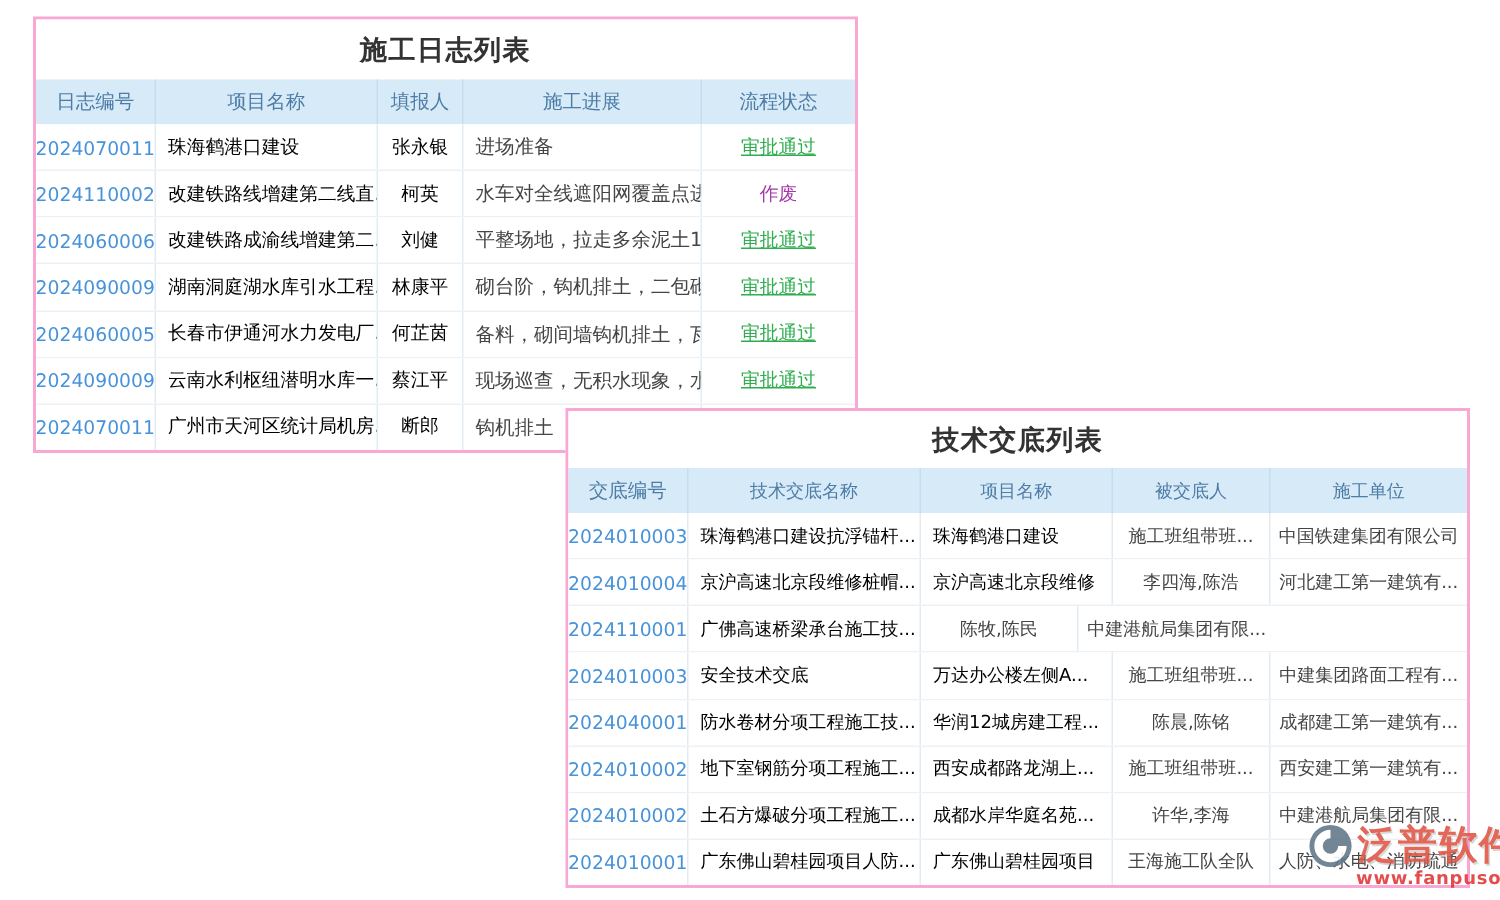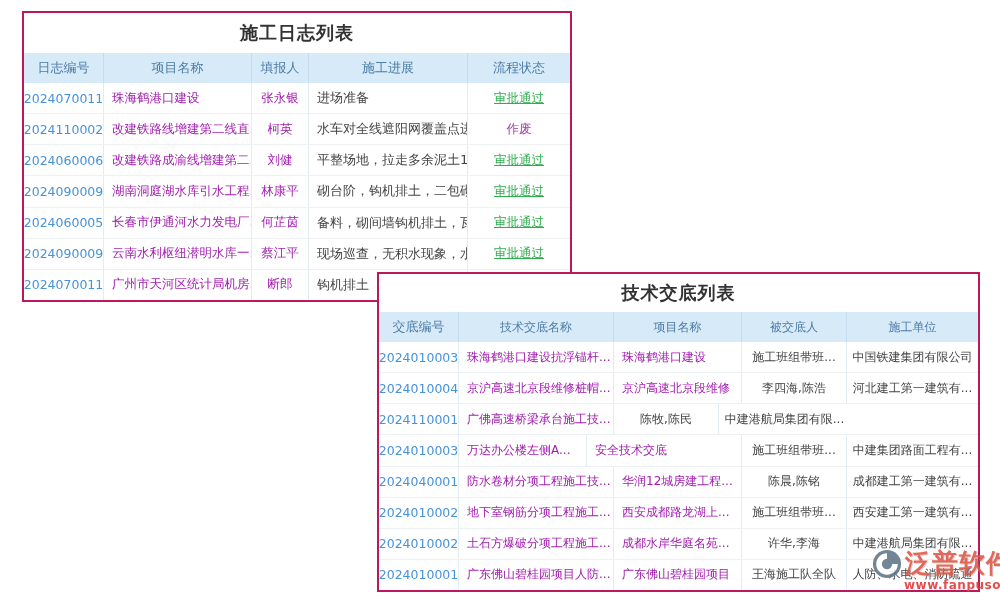--- a/index.html
+++ b/index.html
@@ -1,21 +1,21 @@
 <!DOCTYPE html>
 <html><head>
 <meta charset="utf-8">
 <style>
   html,body{margin:0;padding:0}
   body{
     width:1000px;height:600px;background:#ffffff;position:relative;overflow:hidden;
     font-family:"DejaVu Sans","Liberation Sans",sans-serif;
   }
   .panel{
-    position:absolute;background:#ffffff;border:2px solid #be185d;box-sizing:border-box;
+    position:absolute;background:#ffffff;border:2px solid #f9a8d4;box-sizing:border-box;
     display:flex;flex-direction:column;
   }
   .t1{left:22px;top:11px;width:550px;height:291px;z-index:1}
   .t2{left:377px;top:272px;width:603px;height:320px;z-index:2}
   .table-title{
     flex:none;display:flex;align-items:center;justify-content:center;
     font-weight:bold;color:#333333;font-size:18px;letter-spacing:1px;background:#ffffff;
   }
   .t1 .table-title{height:40px}
   .t2 .table-title{height:38px}
@@ -31,21 +31,21 @@
   .trow{flex:1;display:flex;border-bottom:1px solid #edf1f4;box-sizing:border-box;background:#ffffff}
   .trow:last-child{border-bottom:none}
   .cell{
     display:flex;align-items:center;justify-content:flex-start;
     border-right:1px solid #e2ecf3;box-sizing:border-box;
     overflow:hidden;white-space:nowrap;
     font-size:12.5px;color:#454545;padding:0 8px;
   }
   .cell:last-child{border-right:none}
   .cell-num{color:#4792d9;justify-content:center;padding:0 2px}
-  .cell-link{color:#a21caf}
+  .cell-link{color:#000000}
   .tc{justify-content:center;padding:0 2px}
   
   .t1 .c0{width:80px;flex:none}
   .t1 .c1{width:148px;flex:none}
   .t1 .c2{width:57px;flex:none}
   .t1 .c3{width:159px;flex:none;font-size:13px}
   .t1 .c4{width:102px;flex:none}
   
   .t2 .c0{width:80px;flex:none}
   .t2 .c1{width:155px;flex:none;font-size:12px}
@@ -156,22 +156,22 @@
         <div class="cell c4 tc">河北建工第一建筑有...</div>
       </div>
       <div class="trow">
         <div class="cell c0 cell-num">2024110001</div>
         <div class="cell c1 cell-link">广佛高速桥梁承台施工技...</div>
         <div class="cell c3 tc">陈牧,陈民</div>
         <div class="cell c4 tc">中建港航局集团有限...</div>
       </div>
       <div class="trow">
         <div class="cell c0 cell-num">2024010003</div>
+        <div class="cell c1 cell-link">安全技术交底</div>
         <div class="cell c2 cell-link">万达办公楼左侧A...</div>
-        <div class="cell c1 cell-link">安全技术交底</div>
         <div class="cell c3 tc">施工班组带班...</div>
         <div class="cell c4 tc">中建集团路面工程有...</div>
       </div>
       <div class="trow">
         <div class="cell c0 cell-num">2024040001</div>
         <div class="cell c1 cell-link">防水卷材分项工程施工技...</div>
         <div class="cell c2 cell-link">华润12城房建工程...</div>
         <div class="cell c3 tc">陈晨,陈铭</div>
         <div class="cell c4 tc">成都建工第一建筑有...</div>
       </div>

